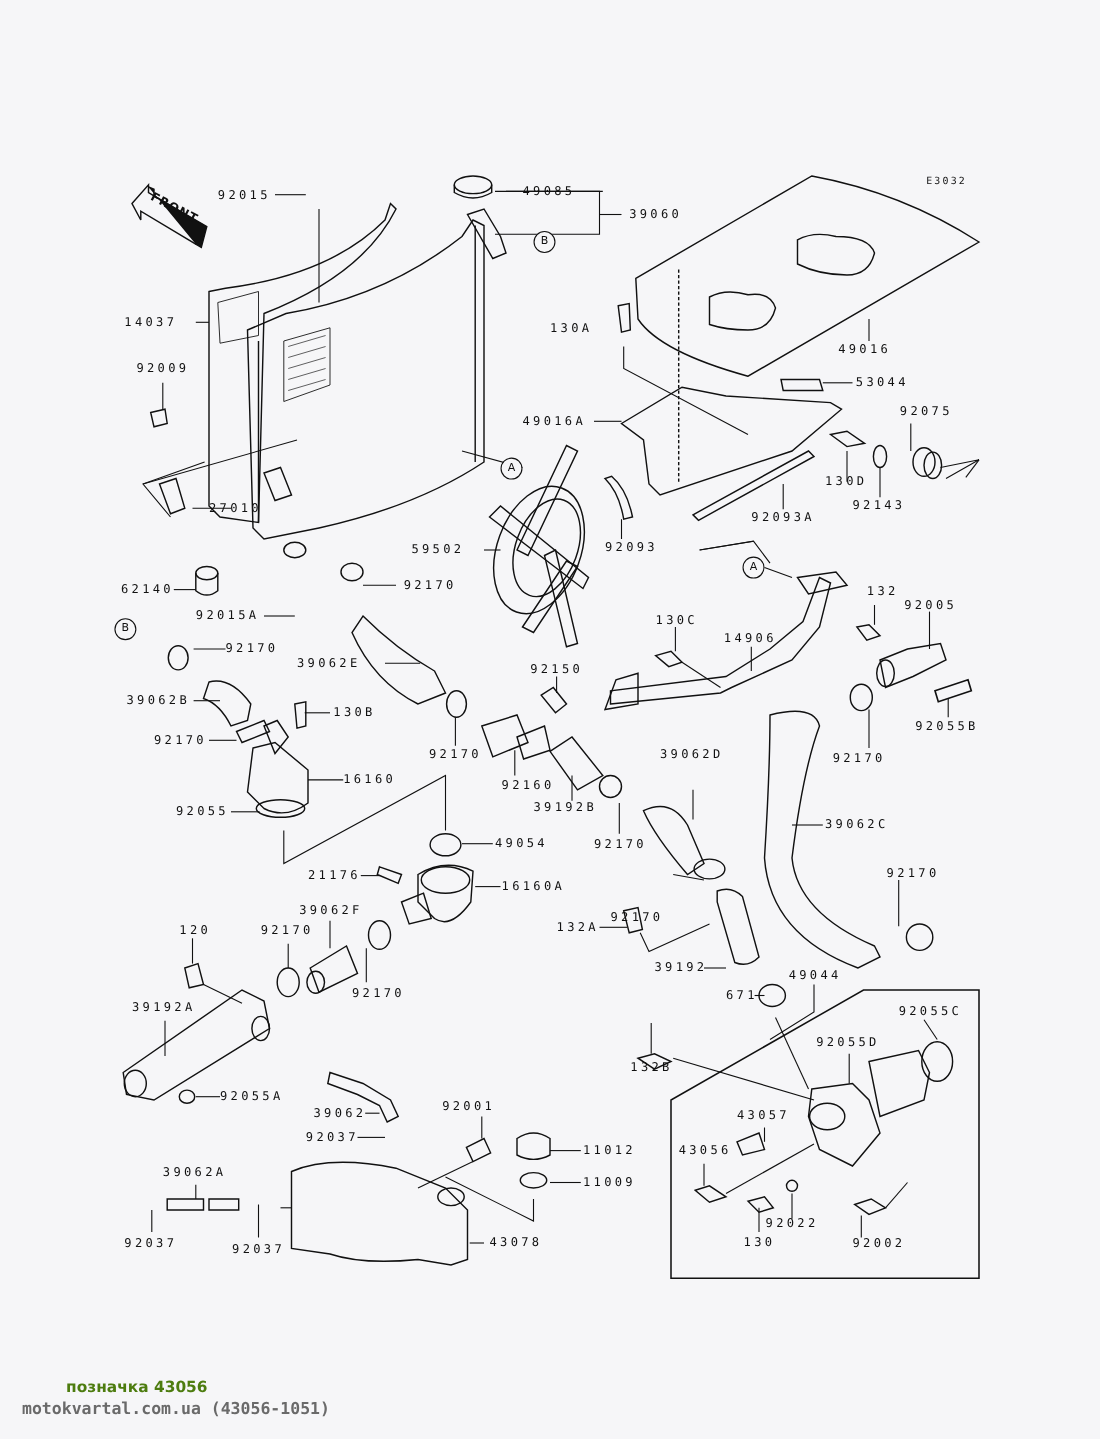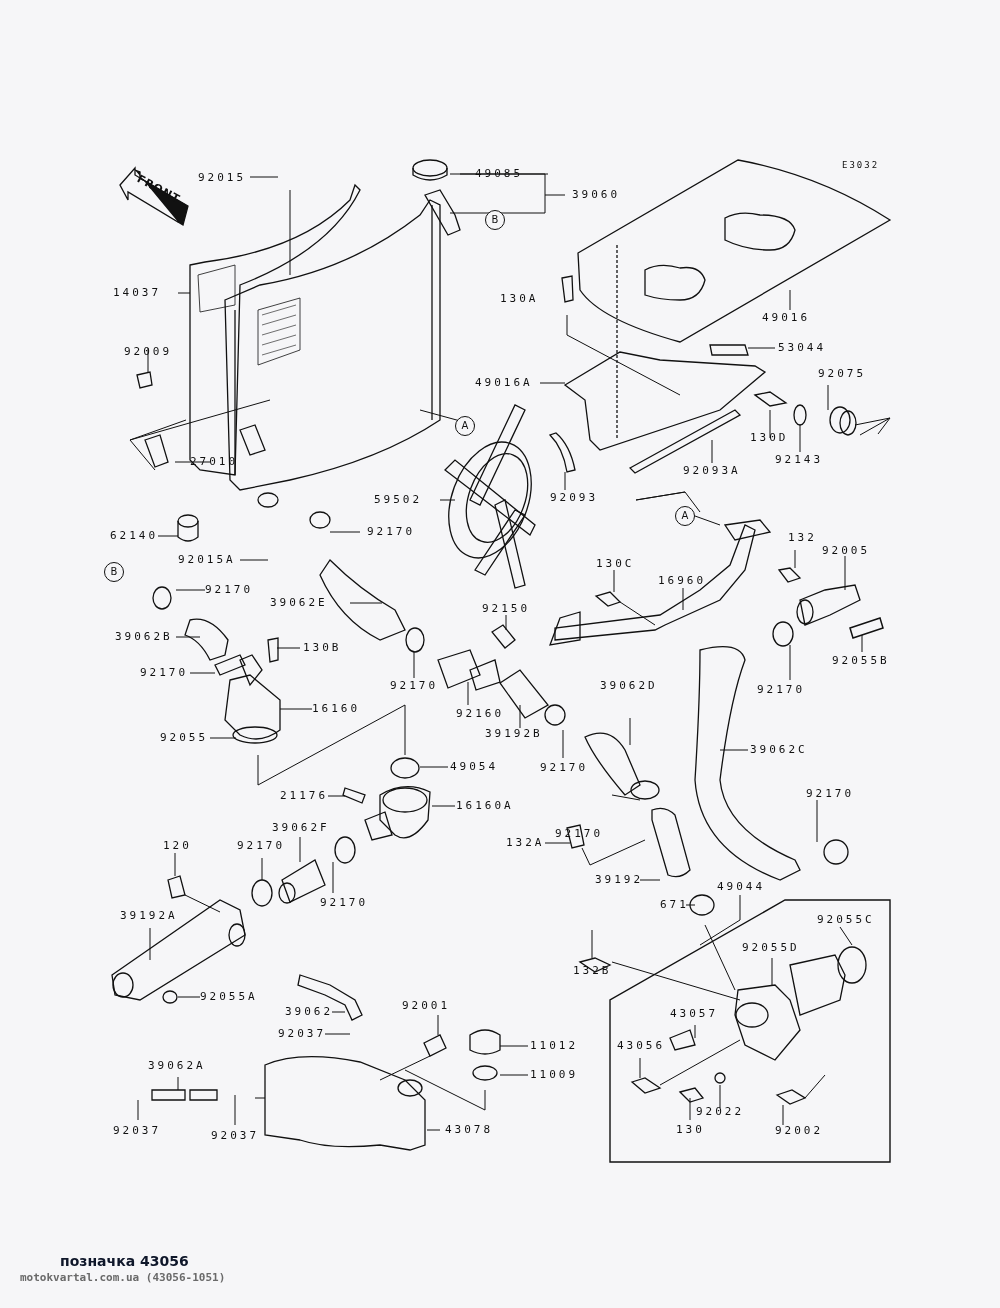--- a/index.html
+++ b/index.html
@@ -4,22 +4,22 @@
 <style>
   html, body { margin:0; padding:0; }
   body { width:1000px; height:1308px; background:#f6f6f8; position:relative; overflow:hidden;
          font-family:"DejaVu Sans Mono", monospace; color:#111; }
   #diagram { position:absolute; left:0; top:0; width:1000px; height:1308px; }
   .lbl { position:absolute; font-family:"DejaVu Sans Mono", monospace; font-size:11px; letter-spacing:3px; color:#111; white-space:nowrap; line-height:12px; }
   .code { position:absolute; font-family:"DejaVu Sans Mono", monospace; font-size:9px; letter-spacing:2px; color:#111; }
   .circ { position:absolute; width:18px; height:18px; border:1.2px solid #111; border-radius:50%; font-size:10px; line-height:18px; text-align:center; font-family:"DejaVu Sans", sans-serif; background:#f6f6f8; }
   .front { position:absolute; left:118px; top:170px; width:70px; height:40px; transform:rotate(28deg); }
   .front span { position:absolute; left:16px; top:10px; font-family:"DejaVu Sans", sans-serif; font-weight:bold; font-size:11px; letter-spacing:1px; }
-  .caption1 { position:absolute; left:60px; top:1253px; font-family:"DejaVu Sans", sans-serif; font-weight:bold; font-size:14px; color:#0f172a; }
-  .caption2 { position:absolute; left:20px; top:1271px; font-family:"DejaVu Sans Mono", monospace; font-weight:bold; font-size:11px; color:#6a6a6a; }
+  .caption1 { position:absolute; left:60px; top:1253px; font-family:"DejaVu Sans", sans-serif; font-weight:bold; font-size:14px; color:#4d7c0f; }
+  .caption2 { position:absolute; left:20px; top:1271px; font-family:"DejaVu Sans Mono", monospace; font-weight:bold; font-size:15px; color:#6a6a6a; }
 </style>
 </head>
 <body>
 
 <svg id="diagram" viewBox="0 0 1000 1308" width="1000" height="1308">
   <g fill="none" stroke="#111" stroke-width="1.3">
 
     <path d="M190 265 L205 262 Q300 250 350 200 L355 185 L360 190 Q330 250 240 285 L235 475 L200 470 L190 460 Z"></path>
 
     <path d="M225 300 L260 285 Q350 270 420 215 L430 200 L440 205 L440 420 Q380 460 290 480 L240 490 L230 480 Z"></path>
@@ -284,37 +284,37 @@
 <div class="circ" style="left:455px; top:416px;">A</div>
 <div class="circ" style="left:675px; top:506px;">A</div>
 <div class="circ" style="left:104px; top:562px;">B</div>
 
 <div class="lbl" style="left:198px;top:172px;">92015</div>
 <div class="lbl" style="left:475px;top:168px;">49085</div>
 <div class="lbl" style="left:572px;top:189px;">39060</div>
 <div class="lbl" style="left:113px;top:287px;">14037</div>
 <div class="lbl" style="left:500px;top:293px;">130A</div>
 <div class="lbl" style="left:762px;top:312px;">49016</div>
-<div class="lbl" style="left:124px;top:346px;">92009</div>
+<div class="lbl" style="left:124px;top:329px;">92009</div>
 <div class="lbl" style="left:778px;top:342px;">53044</div>
 <div class="lbl" style="left:475px;top:377px;">49016A</div>
 <div class="lbl" style="left:818px;top:368px;">92075</div>
 <div class="lbl" style="left:750px;top:432px;">130D</div>
 <div class="lbl" style="left:775px;top:454px;">92143</div>
 <div class="lbl" style="left:683px;top:465px;">92093A</div>
 <div class="lbl" style="left:190px;top:456px;">27010</div>
 <div class="lbl" style="left:550px;top:492px;">92093</div>
 <div class="lbl" style="left:374px;top:494px;">59502</div>
 <div class="lbl" style="left:110px;top:530px;">62140</div>
 <div class="lbl" style="left:178px;top:554px;">92015A</div>
 <div class="lbl" style="left:367px;top:526px;">92170</div>
 <div class="lbl" style="left:788px;top:532px;">132</div>
 <div class="lbl" style="left:822px;top:545px;">92005</div>
 <div class="lbl" style="left:596px;top:558px;">130C</div>
-<div class="lbl" style="left:658px;top:575px;">16960</div>
+<div class="lbl" style="left:658px;top:575px;">14906</div>
 <div class="lbl" style="left:205px;top:584px;">92170</div>
 <div class="lbl" style="left:270px;top:597px;">39062E</div>
 <div class="lbl" style="left:482px;top:603px;">92150</div>
 <div class="lbl" style="left:832px;top:655px;">92055B</div>
 <div class="lbl" style="left:115px;top:631px;">39062B</div>
 <div class="lbl" style="left:303px;top:642px;">130B</div>
 <div class="lbl" style="left:140px;top:667px;">92170</div>
 <div class="lbl" style="left:390px;top:680px;">92170</div>
 <div class="lbl" style="left:757px;top:684px;">92170</div>
 <div class="lbl" style="left:312px;top:703px;">16160</div>

